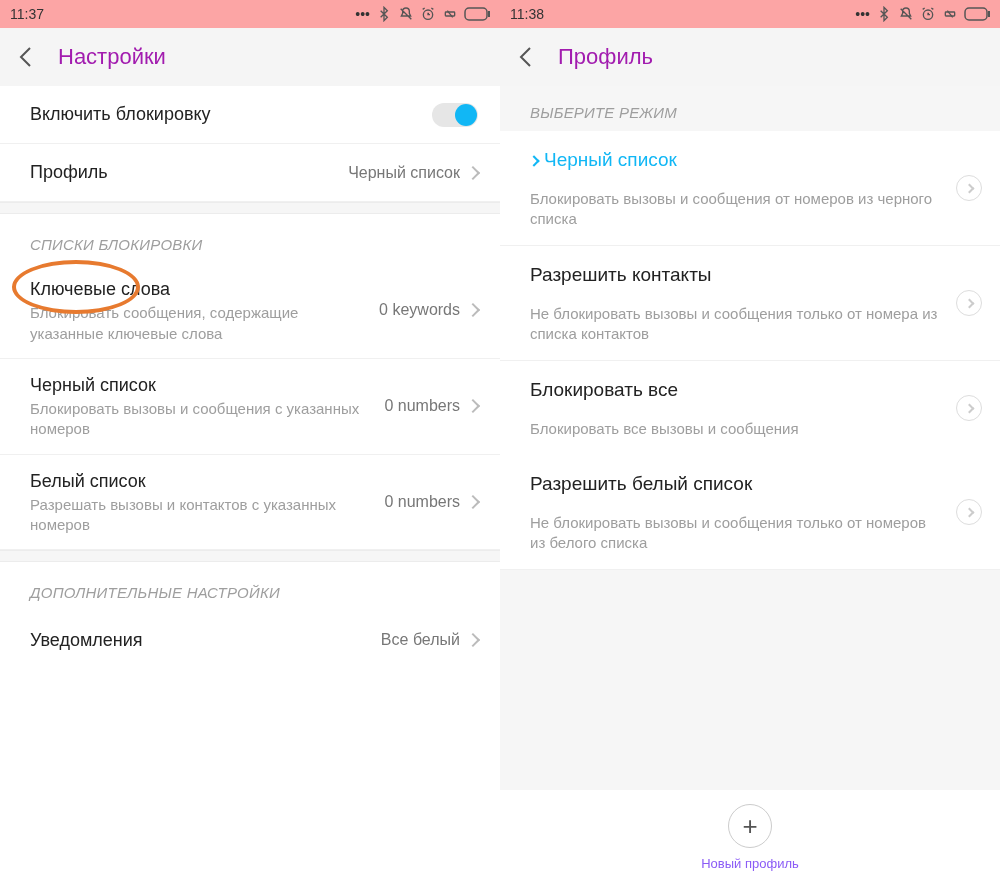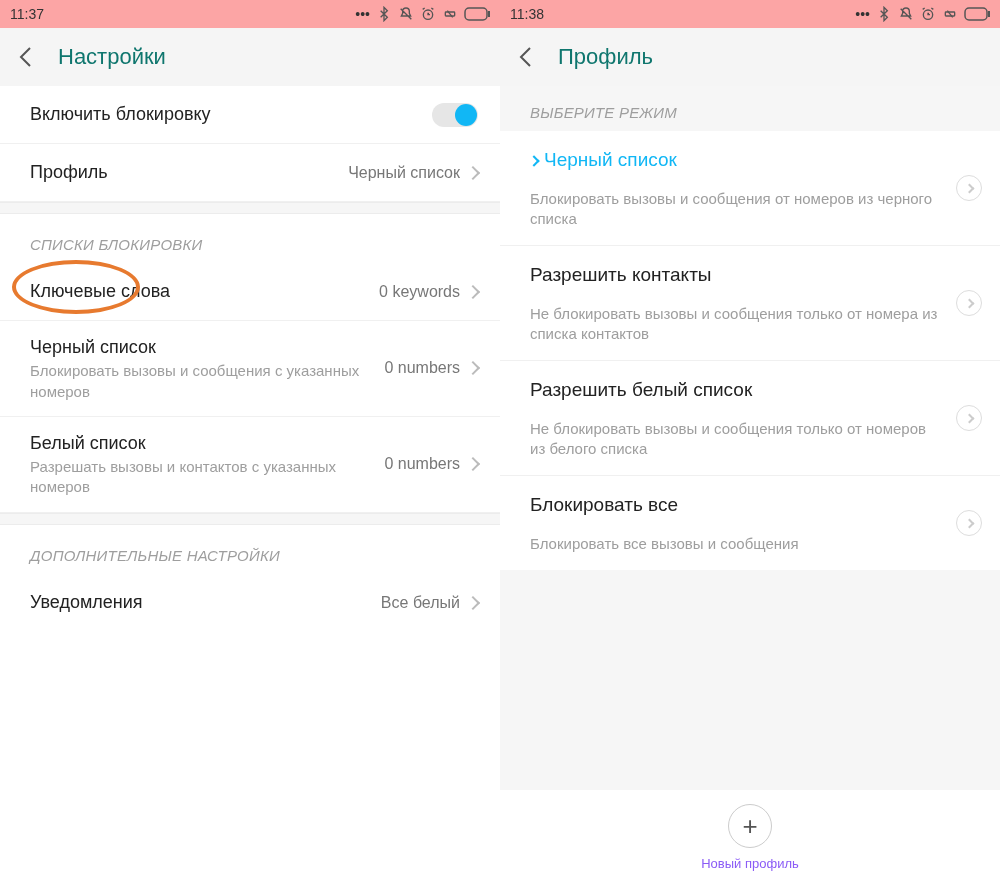--- a/index.html
+++ b/index.html
@@ -34,21 +34,21 @@
     display: flex;
     align-items: center;
     height: 58px;
     padding: 0 18px;
     background: #f5f5f5;
   }
   .back-icon { width: 22px; height: 22px; display:flex; align-items:center; }
   .header-title {
     font-size: 22px;
     font-weight: 400;
-    color: #0f766e;
+    color: #a21caf;
     margin-left: 18px;
   }
   .content { flex: 1; background: #fff; overflow: hidden; }
   .row {
     padding: 14px 22px 14px 30px;
     display: flex;
     align-items: center;
     justify-content: space-between;
     border-bottom: 1px solid #f0f0f0;
     background: #fff;
@@ -210,20 +210,21 @@
           <span class="chevron"></span>
         </span>
     </div>
 
     <div class="section-gap"></div>
     <div class="section-header">СПИСКИ БЛОКИРОВКИ</div>
 
     <div class="row">
       <div class="row-main">
         <div class="row-title">Ключевые слова</div>
+        <div class="row-sub">Блокировать сообщения, содержащие указанные ключевые слова</div>
       </div>
       <span class="row-value">0 keywords</span>
       <span class="chev-wrap">
           <span class="chevron"></span>
         </span>
     </div>
 
     <div class="row">
       <div class="row-main">
         <div class="row-title">Черный список</div>
@@ -310,36 +311,36 @@
     </div>
 
     <div class="mode-row">
       <div class="mode-title">Разрешить контакты</div>
       <div class="mode-sub">Не блокировать вызовы и сообщения только от номера из списка контактов</div>
       <div class="circle-chev">
           <span class="chevron"></span>
         </div>
     </div>
 
+    <div class="mode-row" style="border-bottom:none">
+      <div class="mode-title">Блокировать все</div>
+      <div class="mode-sub">Блокировать все вызовы и сообщения</div>
+      <div class="circle-chev">
+          <span class="chevron"></span>
+        </div>
+    </div>
+
     <div class="mode-row">
       <div class="mode-title">Разрешить белый список</div>
       <div class="mode-sub">Не блокировать вызовы и сообщения только от номеров из белого списка</div>
       <div class="circle-chev">
           <span class="chevron"></span>
         </div>
     </div>
 
-    <div class="mode-row" style="border-bottom:none">
-      <div class="mode-title">Блокировать все</div>
-      <div class="mode-sub">Блокировать все вызовы и сообщения</div>
-      <div class="circle-chev">
-          <span class="chevron"></span>
-        </div>
-    </div>
-
     <div class="blank-area"></div>
 
     <div class="new-profile">
       <div class="plus-circle">+</div>
       <div class="new-profile-label">Новый профиль</div>
     </div>
   </div>
 </div>
 
 </body></html>

